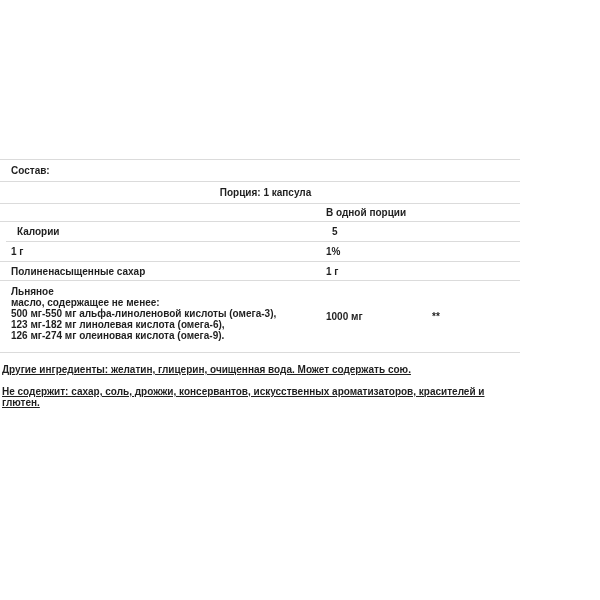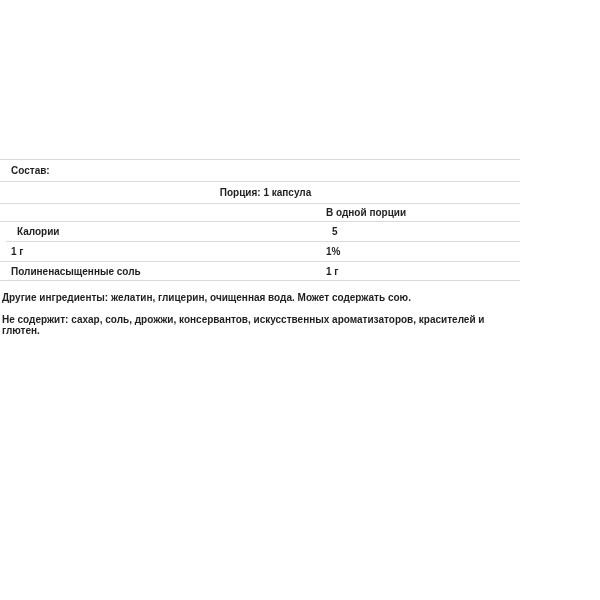--- a/index.html
+++ b/index.html
@@ -46,20 +46,21 @@
   .r-footnote    { height: 18px; padding-left: 9px; }
   .flax-name {
     white-space: pre-line;
     align-self: start;
     padding-top: 5px;
   }
   .cell { display: block; }
   .bottom-texts {
     padding-left: 2px;
     padding-top: 11px;
+    text-decoration: underline;
   }
   .bottom-texts p {
     line-height: 11px;
     margin-bottom: 11px;
   }
 </style>
 </head>
 <body>
 
 <div class="screen">
@@ -85,25 +86,34 @@
         <span class="cell">5</span>
         <span class="cell"></span>
       </div>
 
       <div class="t-row r-nutrient2">
         <span class="cell">1 г</span>
         <span class="cell">1%</span>
       </div>
 
       <div class="t-row r-nutrient3">
-        <span class="cell">Полиненасыщенные соль</span>
+        <span class="cell">Полиненасыщенные сахар</span>
         <span class="cell">1 г</span>
         <span class="cell"></span>
       </div>
 
+      <div class="t-row r-flax">
+        <span class="cell flax-name">Льняное
+масло, содержащее не менее:
+500 мг-550 мг альфа-линоленовой кислоты (омега-3),
+123 мг-182 мг линолевая кислота (омега-6),
+126 мг-274 мг олеиновая кислота (омега-9).</span>
+        <span class="cell">1000 мг</span>
+        <span class="cell">**</span>
+      </div>
 
 
     </div>
 
     <div class="bottom-texts">
       <p>Другие ингредиенты: желатин, глицерин, очищенная вода. Может содержать сою.</p>
       <p>Не содержит: сахар, соль, дрожжи, консервантов, искусственных ароматизаторов, красителей и глютен.</p>
     </div>
 
   </div>

